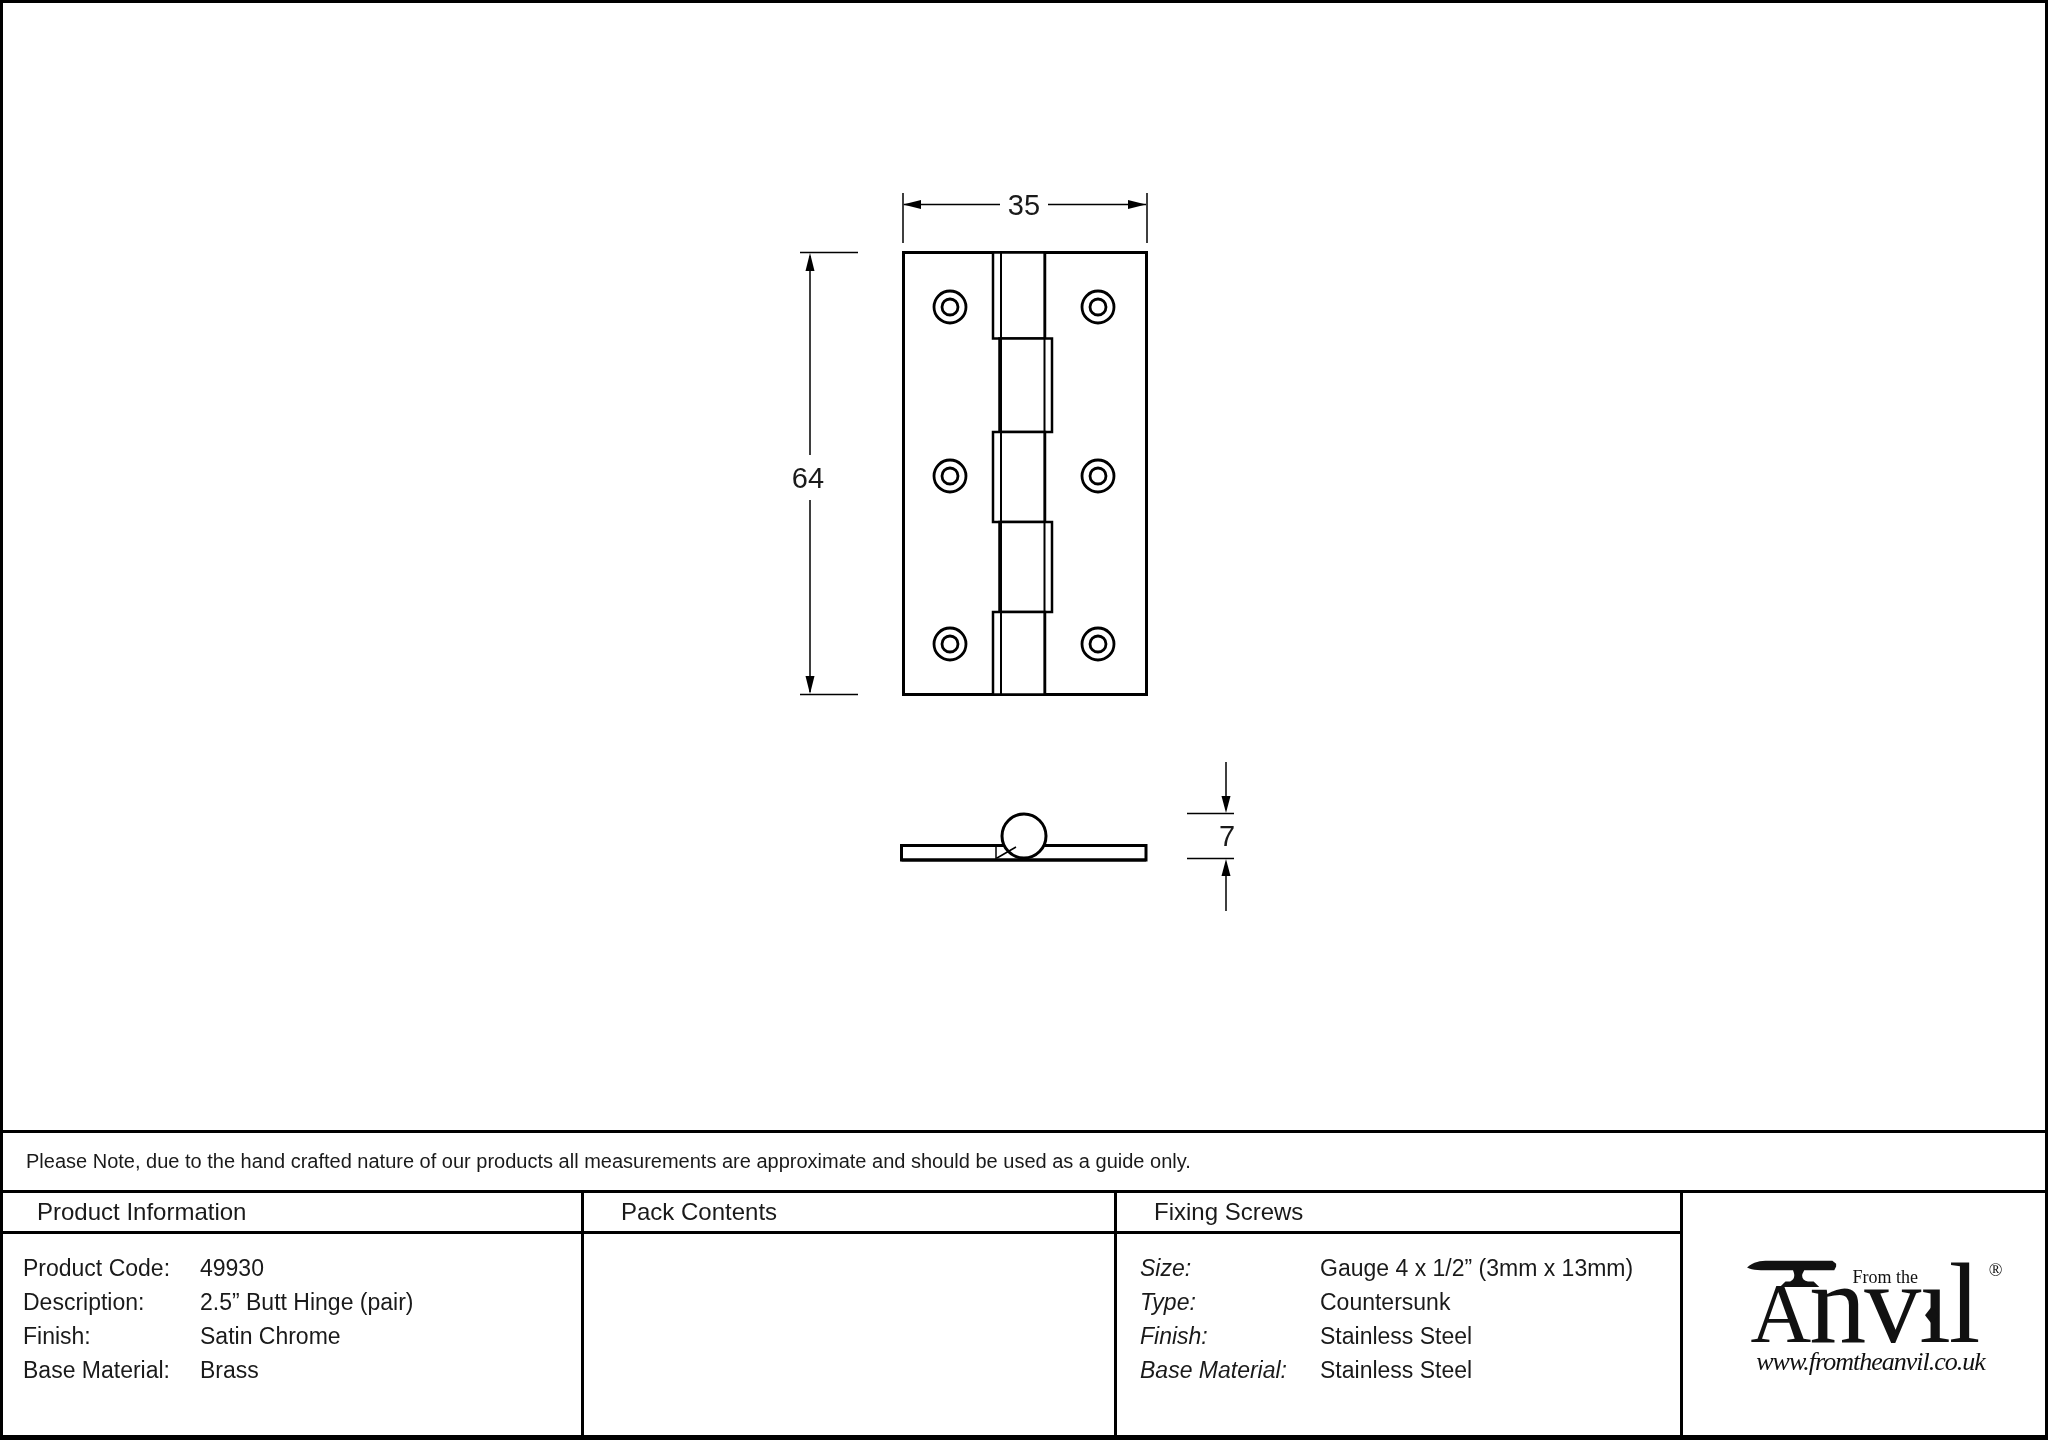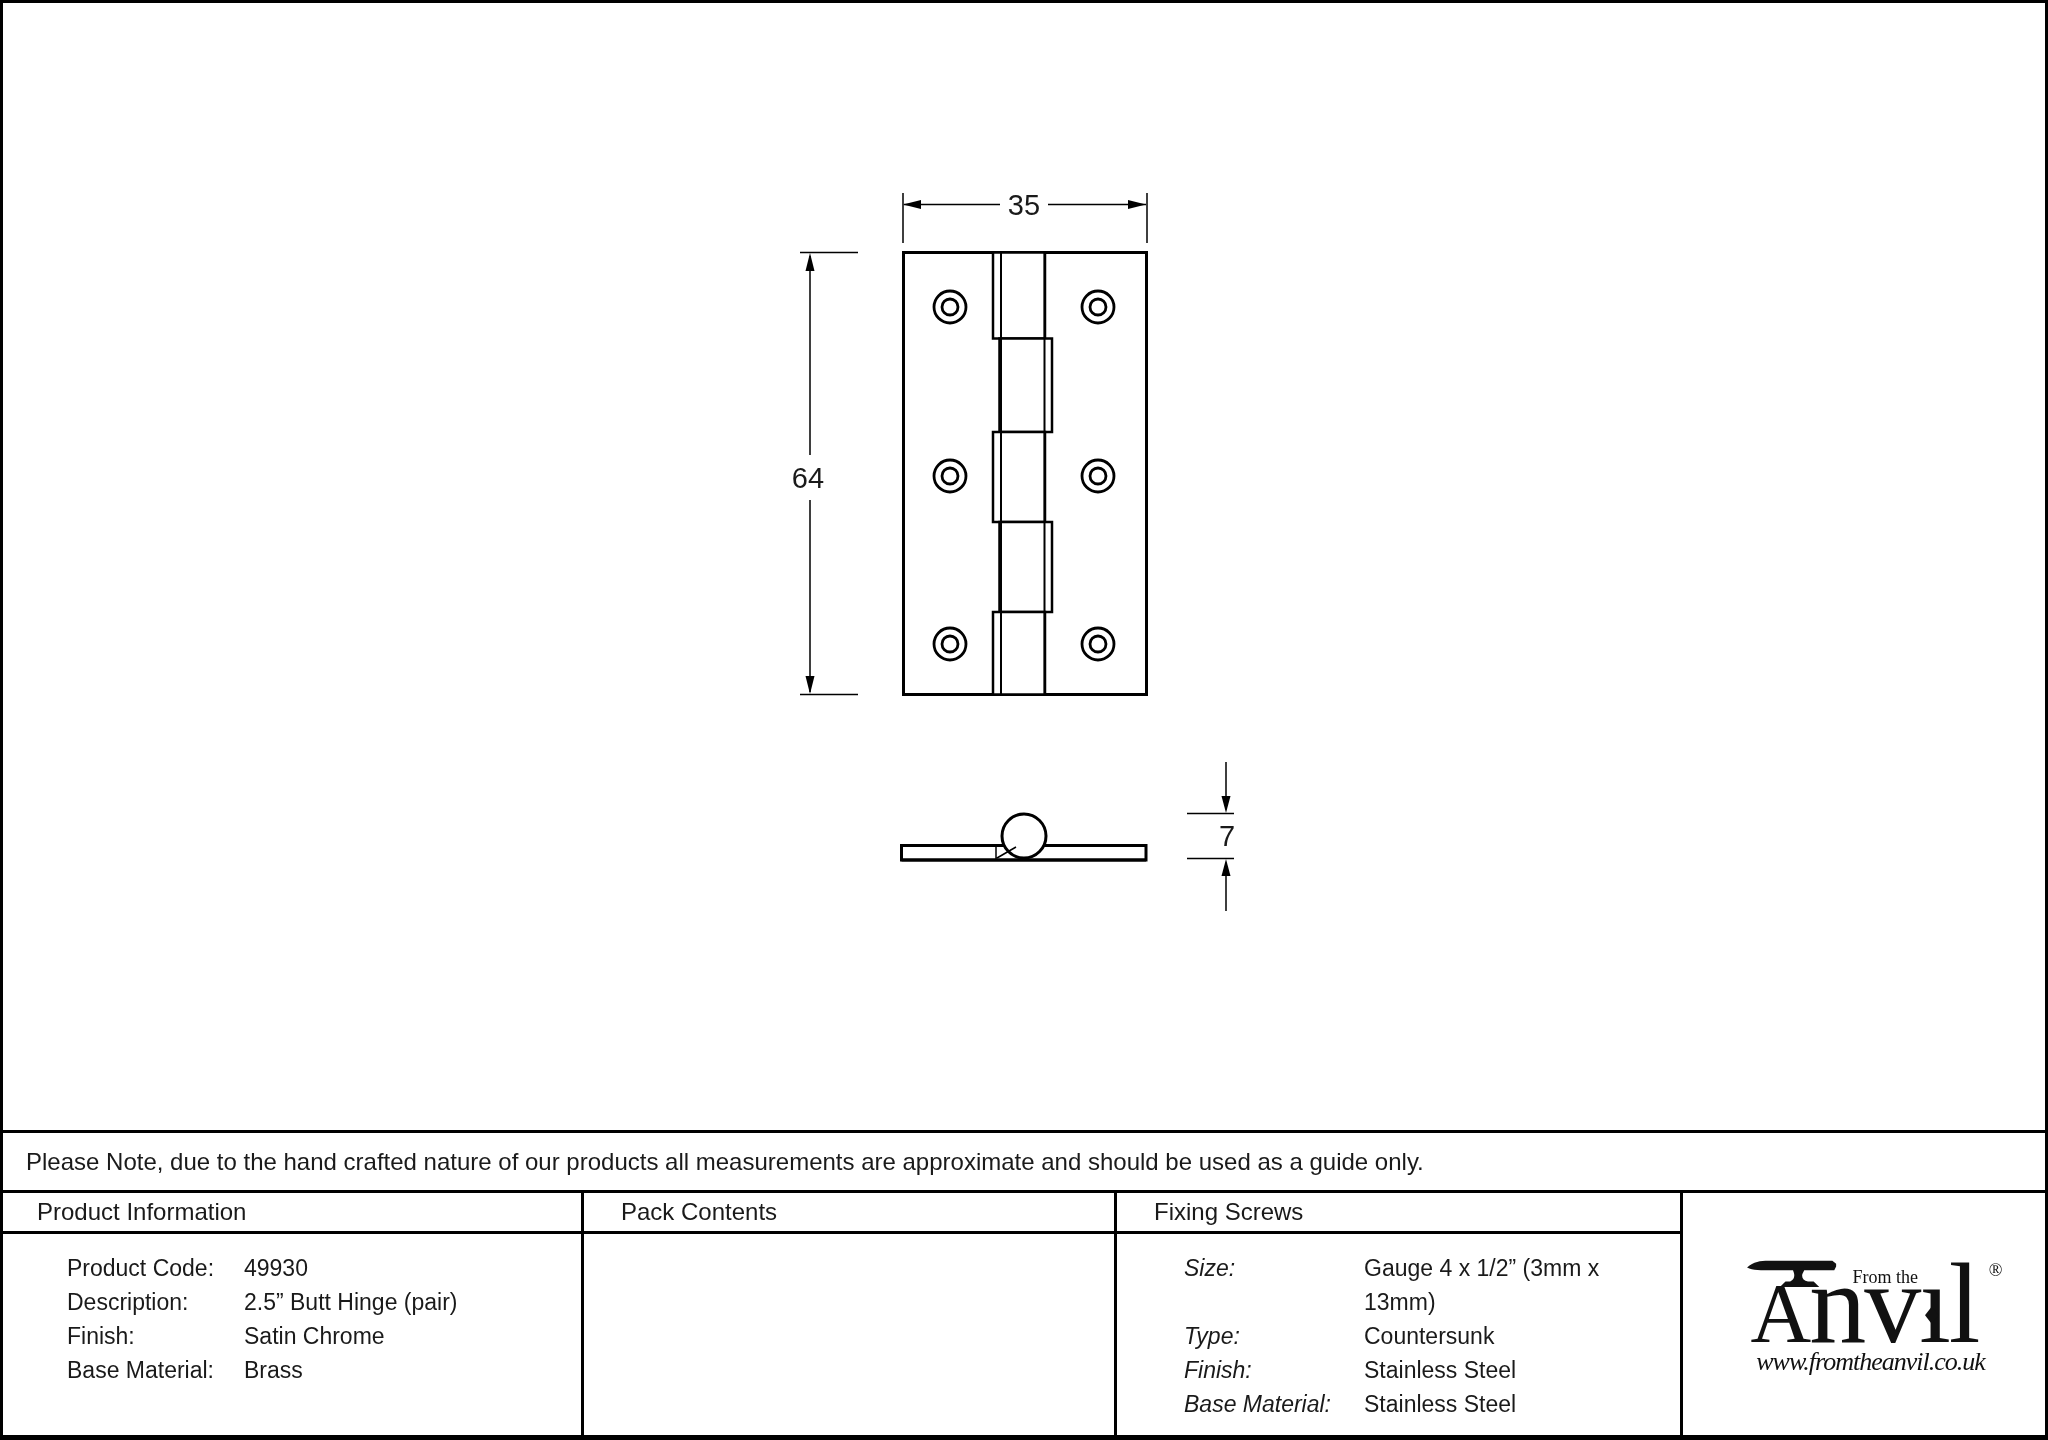--- a/index.html
+++ b/index.html
@@ -6,30 +6,30 @@
   .page {position:relative; width:2048px; height:1440px; background:#ffffff; overflow:hidden;
          font-family:"Liberation Sans", sans-serif; color:#1a1a1a;}
   .page-border {position:absolute; inset:0; border:3px solid #000; border-bottom-width:5px;
                 pointer-events:none; z-index:40; box-sizing:border-box;}
   .drawing-svg {position:absolute; left:0; top:0; z-index:1;}
 
   
   .spec-table {position:absolute; left:0; top:1130px; width:2048px; height:310px;
                display:flex; flex-direction:column; z-index:10; box-sizing:border-box;}
   .note-row {box-sizing:border-box; height:63px; border-top:3px solid #000; border-bottom:3px solid #000;
-             display:flex; align-items:center; padding-left:26px; font-size:24px; background:#fff;}
+             display:flex; align-items:center; padding-left:26px; font-size:20px; background:#fff;}
   .table-cols {flex:1; display:flex; min-height:0;}
   .col {box-sizing:border-box; border-right:3px solid #000; display:flex; flex-direction:column; background:#fff;}
   .col-product {width:584px;}
   .col-pack {width:533px;}
   .col-screws {width:566px;}
   .col-logo {flex:1; border-right:none; justify-content:center; align-items:center;}
   .col-header {box-sizing:border-box; height:41px; border-bottom:3px solid #000;
                display:flex; align-items:center; padding-left:37px; font-size:24px; flex-shrink:0;}
-  .col-body {flex:1; padding:17px 12px 0 23px; font-size:23px; line-height:34px;margin-left:44px;}
+  .col-body {flex:1; padding:17px 12px 0 23px; font-size:23px; line-height:34px;}
   .spec-row {display:flex;}
   .spec-label {flex:0 0 177px;}
   .col-screws .spec-label {flex-basis:180px;font-style:italic;}
 
   
   .logo-box {position:relative; width:258px; height:118px;}
   .anvil-icon {position:absolute; left:8px; top:0;}
   .logo-tagline {position:absolute; left:116px; top:9px; font-family:"Liberation Serif", serif;
                  font-size:18px; color:#111; white-space:nowrap;}
   .logo-reg {position:absolute; right:-8px; top:2px; font-family:"Liberation Serif", serif; font-size:18px; color:#111;}

